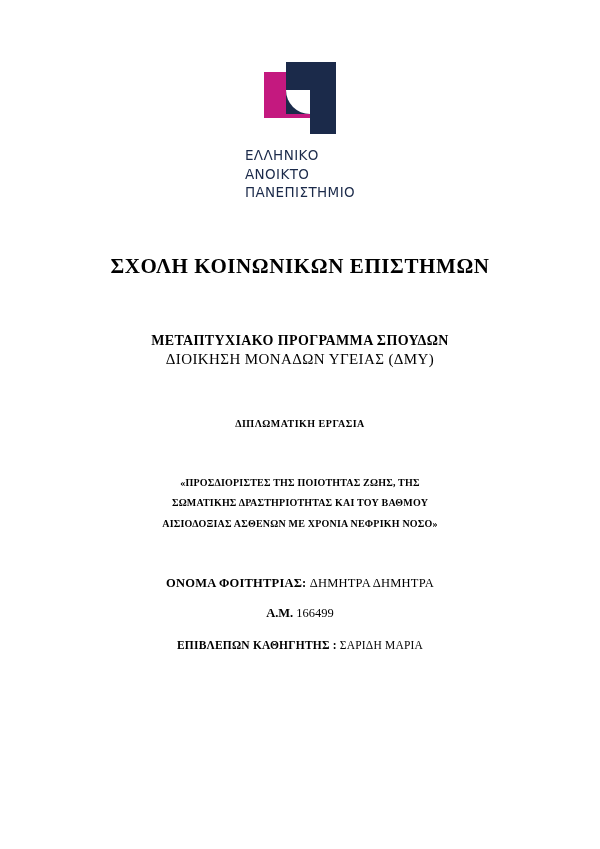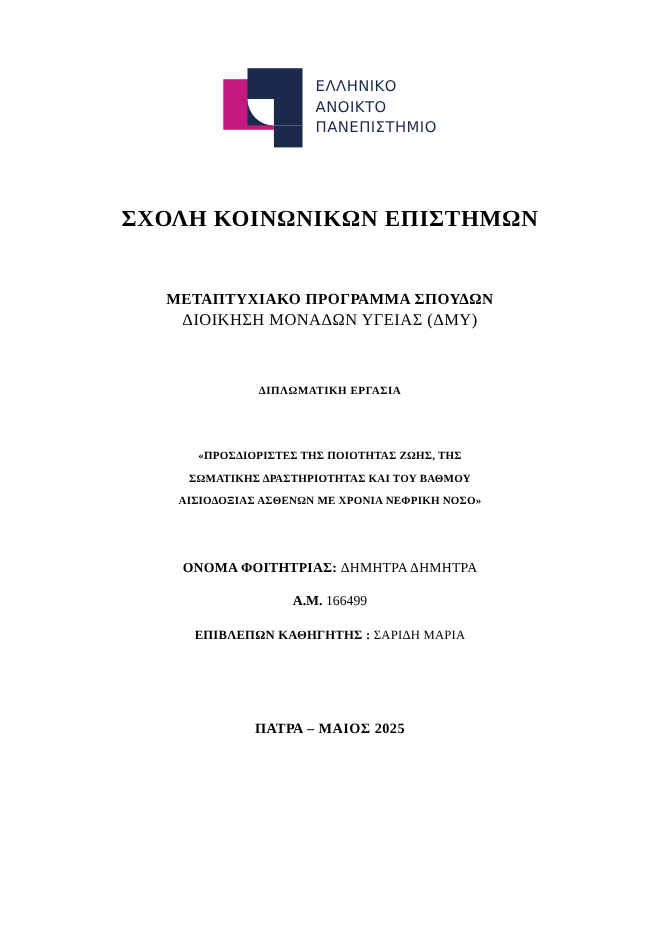--- a/index.html
+++ b/index.html
@@ -25,20 +25,21 @@
     align-items: center;
   }
 
   
   .logo-block {
     margin-top: 62px;
     display: flex;
     align-items: center;
     justify-content: center;
     gap: 12px;
+    flex-direction: column;
   }
   .logo-mark {
     position: relative;
     width: 72px;
     height: 72px;
     flex: none;
   }
   .logo-mark .sq-magenta {
     position: absolute;
     left: 0;
@@ -197,15 +198,14 @@
   <div class="line am">
     <span class="lbl">Α.Μ.</span>
     <span class="val">166499</span>
   </div>
 
   <div class="line supervisor">
     <span class="lbl">ΕΠΙΒΛΕΠΩΝ ΚΑΘΗΓΗΤΗΣ :</span>
     <span class="val">ΣΑΡΙΔΗ ΜΑΡΙΑ</span>
   </div>
 
-  <div class="line place-date">ΠΑΤΡΑ – ΜΑΙΟΣ 2025</div>
 
 </div>
 
 </body></html>

